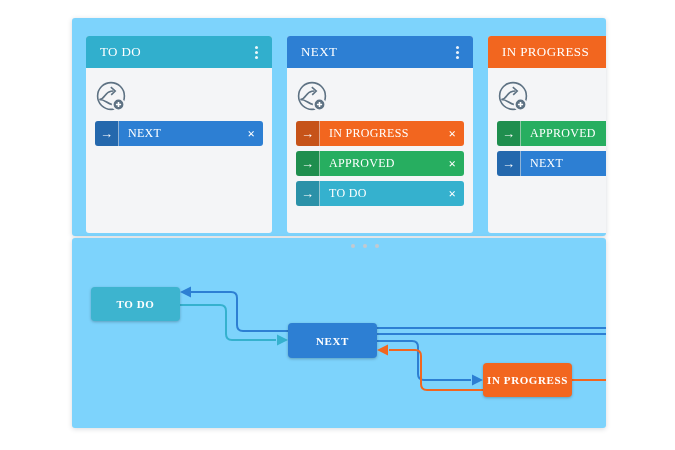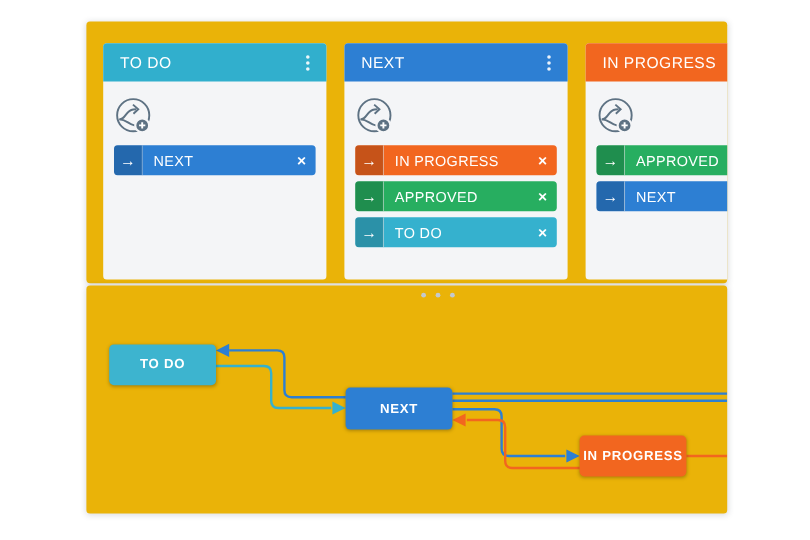--- a/index.html
+++ b/index.html
@@ -1,20 +1,20 @@
 <!DOCTYPE html>
 <html><head>
 <meta charset="utf-8">
 <style>
   * { margin:0; padding:0; box-sizing:border-box; }
   html,body { width:675px; height:450px; background:#ffffff; overflow:hidden;
               font-family:"Liberation Sans", sans-serif; }
 
-  .card { position:absolute; background:#eab308; border-radius:3px;
-          box-shadow:0 1px 5px rgba(40,52,66,0.18); }
+  .card { position:absolute; background:#7dd3fc; border-radius:3px;
+          box-shadow:0 1px 5px rgba(40,52,66,0.18);font-family:Liberation Serif, serif; }
   .card-top    { left:72px; top:18px;  width:534px; height:218px; overflow:hidden; }
   .card-bottom { left:72px; top:238px; width:534px; height:190px; overflow:hidden; }
 
   
   .columns { position:absolute; left:14px; top:18px; display:flex; gap:15px; }
   .column  { width:186px; height:197px; background:#f4f5f7; border-radius:3px; flex:0 0 auto; }
   .col-header { height:32px; display:flex; align-items:center; justify-content:space-between;
                 padding:0 12px 0 14px; border-radius:3px 3px 0 0; color:#fff;
                 font-size:13px; letter-spacing:0.4px; }
   .col-header.teal   { background:#31afcd; }

